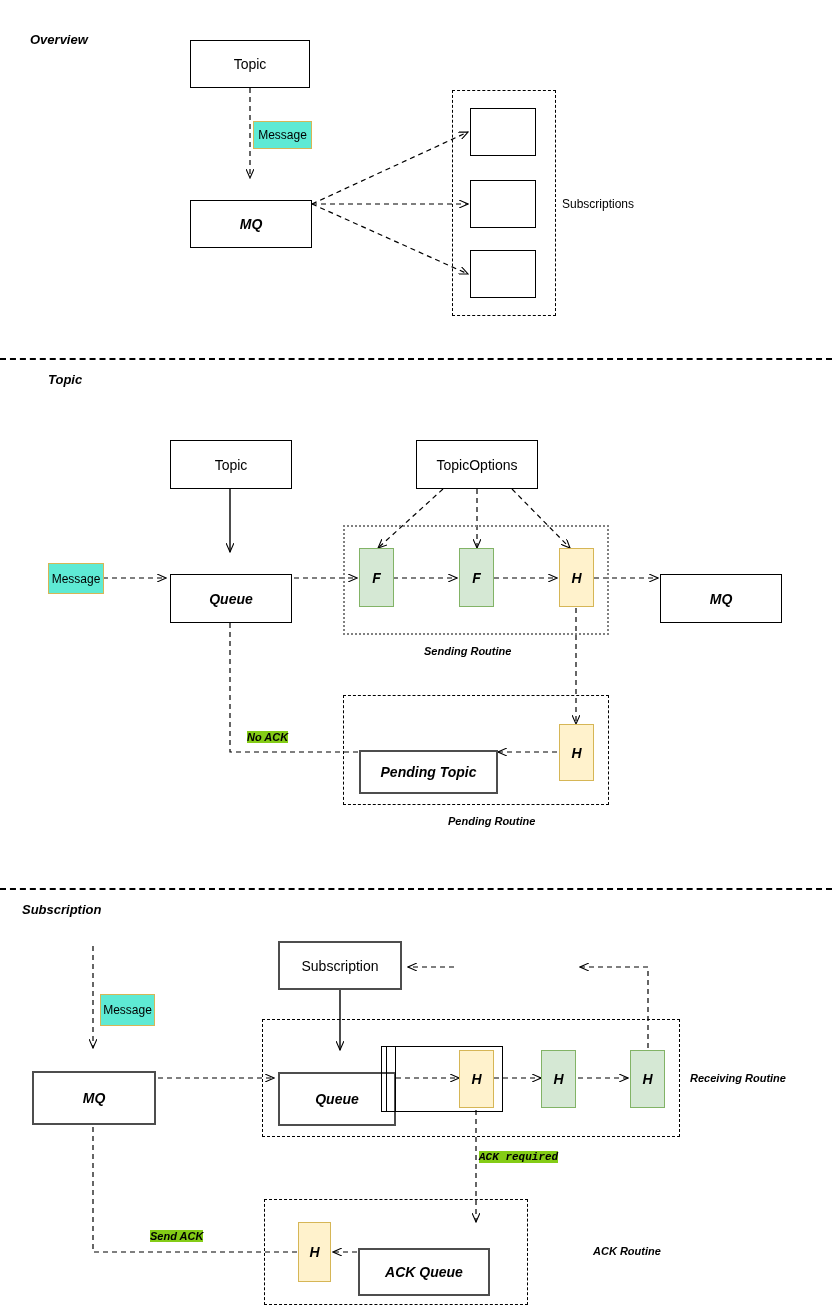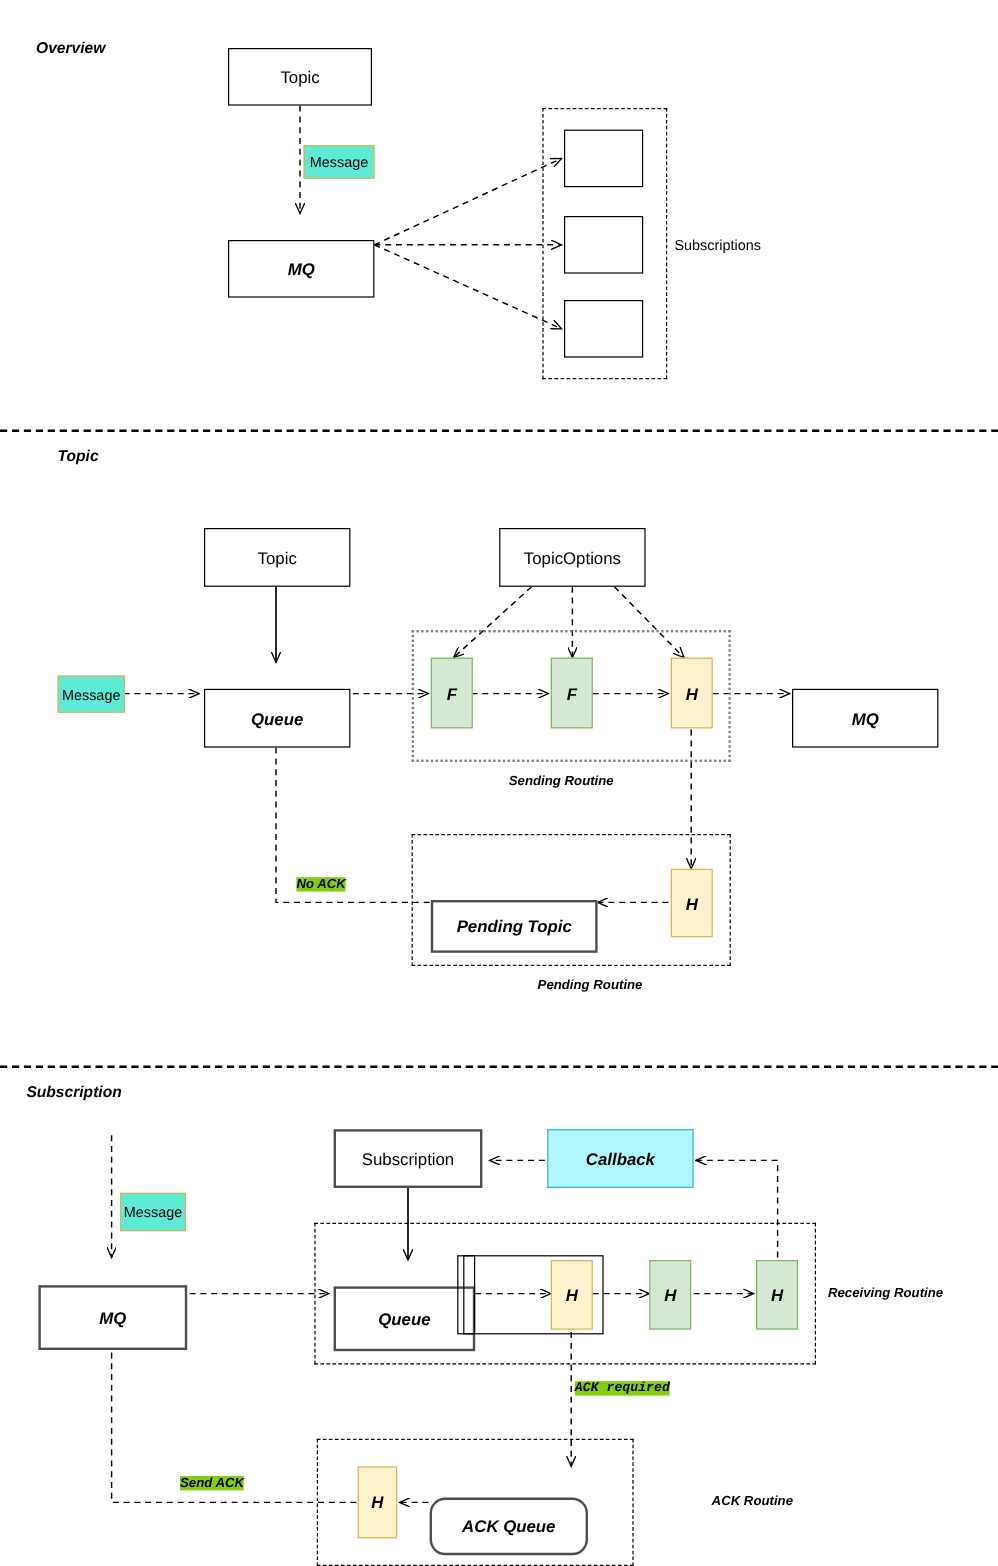--- a/index.html
+++ b/index.html
@@ -213,40 +213,39 @@
   <div class="grouplabel" style="left:448px; top:815px;">Pending Routine</div>
 
   <div class="edgelabel" style="left:247px; top:731px;">No ACK</div>
 
   <div class="node msg" style="left:100px; top:994px; width:55px; height:32px;">Message</div>
 
   <div class="node strong thick" style="left:32px; top:1051px; width:124px; height:54px;">MQ</div>
 
   <div class="node plain thick" style="left:278px; top:941px; width:124px; height:49px;">Subscription</div>
 
-  <div class="node cyan" style="left:456px; top:941px; width:122px; height:49px;">Callback</div>
 
   <div class="group thin" style="left:262px; top:1019px; width:418px; height:118px;"></div>
 
   <div class="node strong thick" style="left:278px; top:1052px; width:118px; height:54px;">Queue</div>
 
   <div class="overlay-rect" style="left:381px; top:1046px; width:122px; height:66px;"></div>
   <div class="overlay-rect" style="left:386px; top:1046px; width:10px; height:66px;"></div>
 
   <div class="node yellow" style="left:459px; top:1050px; width:35px; height:58px;">H</div>
   <div class="node green" style="left:541px; top:1050px; width:35px; height:58px;">H</div>
   <div class="node green" style="left:630px; top:1050px; width:35px; height:58px;">H</div>
 
   <div class="grouplabel" style="left:690px; top:1072px;">Receiving Routine</div>
 
   <div class="edgelabel" style="left:479px; top:1151px;font-family:Liberation Mono, monospace;">ACK required</div>
 
   <div class="group thin" style="left:264px; top:1199px; width:264px; height:106px;"></div>
 
-  <div class="node strong thick" style="left:358px; top:1228px; width:132px; height:48px;border-radius:13px;">ACK Queue</div>
+  <div class="node strong thick" style="left:358px; top:1228px; width:132px; height:48px;">ACK Queue</div>
 
   <div class="node yellow" style="left:298px; top:1222px; width:33px; height:60px;">H</div>
 
   <div class="grouplabel" style="left:545px; top:1245px;margin-left:48px;">ACK Routine</div>
 
   <div class="edgelabel" style="left:150px; top:1230px;">Send ACK</div>
 
 </div>
 
 </body></html>

